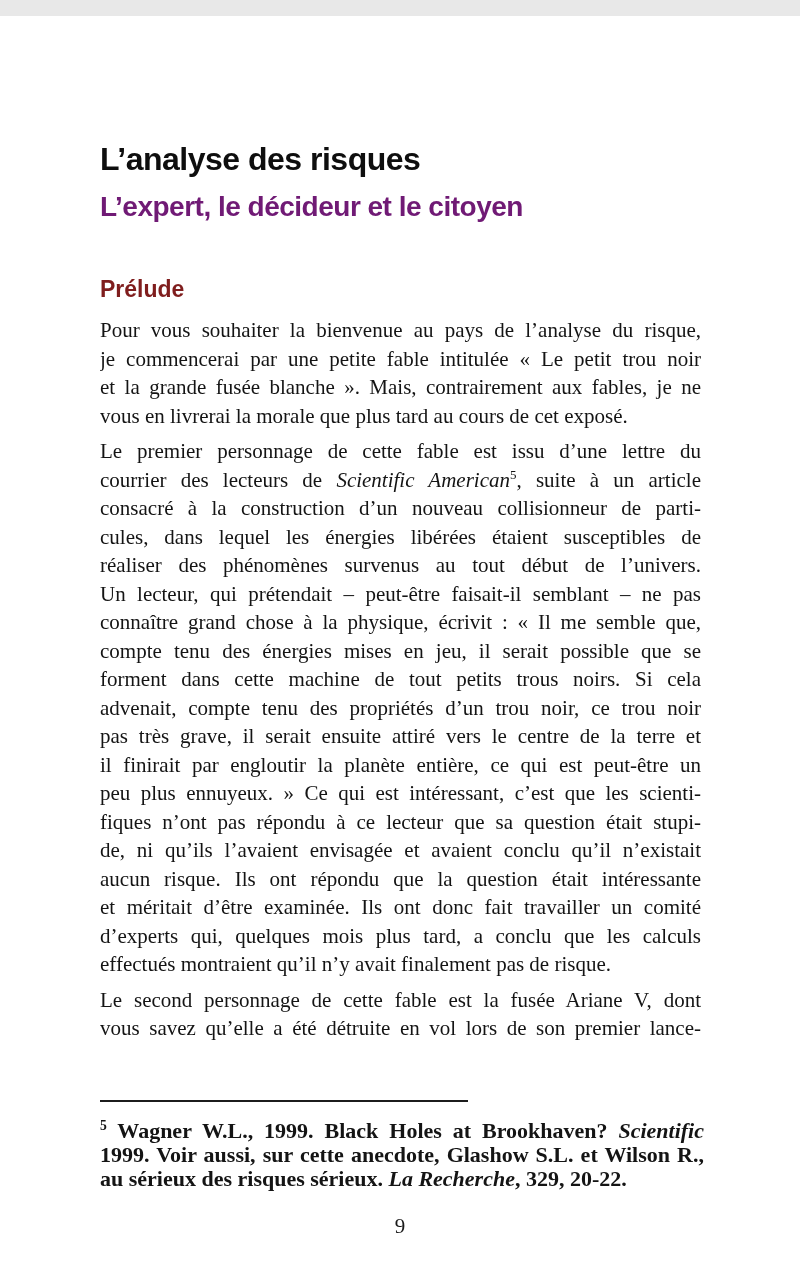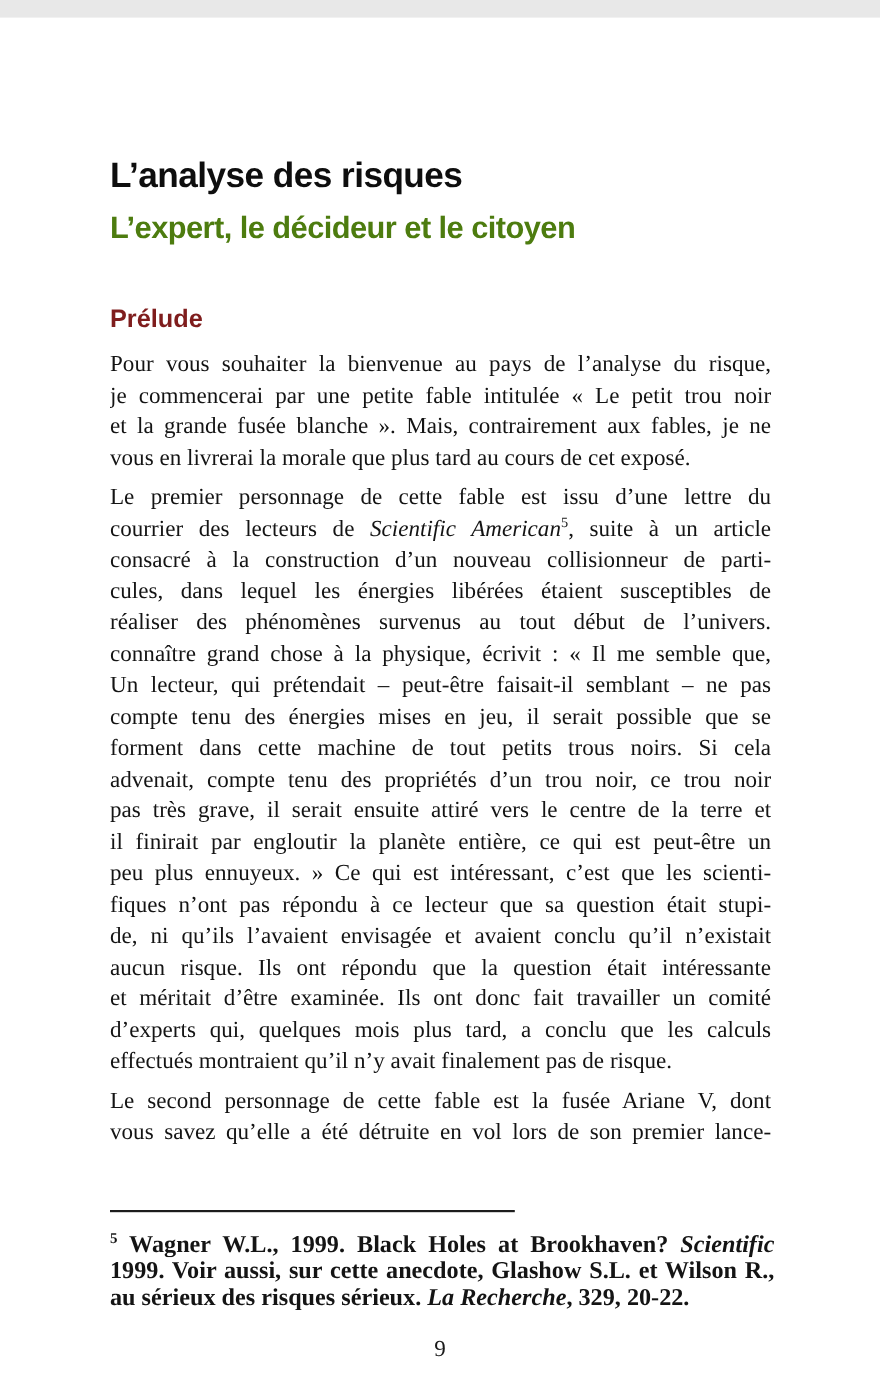--- a/index.html
+++ b/index.html
@@ -25,21 +25,21 @@
     letter-spacing: -0.5px;
     color: #0e0e0e;
   }
   .subtitle {
     top: 175px;
     font-family: "Liberation Sans", "DejaVu Sans", sans-serif;
     font-weight: bold;
     font-size: 28px;
     line-height: 32px;
     letter-spacing: -0.5px;
-    color: #4d7c0f;
+    color: #701a75;
   }
   .heading {
     top: 259px;
     font-family: "Liberation Sans", "DejaVu Sans", sans-serif;
     font-weight: bold;
     font-size: 23px;
     line-height: 28px;
     color: #7f1d1d;
   }
 
@@ -109,22 +109,22 @@
         <div class="line just">je commencerai par une petite fable intitulée « Le petit trou noir</div>
         <div class="line just">et la grande fusée blanche ». Mais, contrairement aux fables, je ne</div>
         <div class="line">vous en livrerai la morale que plus tard au cours de cet exposé.</div>
       </div>
     <div class="para">
         <div class="line just">Le premier personnage de cette fable est issu d’une lettre du</div>
         <div class="line just">courrier des lecteurs de <i>Scientific American</i><sup>5</sup>, suite à un article</div>
         <div class="line just">consacré à la construction d’un nouveau collisionneur de parti-</div>
         <div class="line just">cules, dans lequel les énergies libérées étaient susceptibles de</div>
         <div class="line just">réaliser des phénomènes survenus au tout début de l’univers.</div>
+        <div class="line just">Un lecteur, qui prétendait – peut-être faisait-il semblant – ne pas</div>
         <div class="line just">connaître grand chose à la physique, écrivit : « Il me semble que,</div>
-        <div class="line just">Un lecteur, qui prétendait – peut-être faisait-il semblant – ne pas</div>
         <div class="line just">compte tenu des énergies mises en jeu, il serait possible que se</div>
         <div class="line just">forment dans cette machine de tout petits trous noirs. Si cela</div>
         <div class="line just">advenait, compte tenu des propriétés d’un trou noir, ce trou noir</div>
         <div class="line just">pas très grave, il serait ensuite attiré vers le centre de la terre et</div>
         <div class="line just">il finirait par engloutir la planète entière, ce qui est peut-être un</div>
         <div class="line just">peu plus ennuyeux. » Ce qui est intéressant, c’est que les scienti-</div>
         <div class="line just">fiques n’ont pas répondu à ce lecteur que sa question était stupi-</div>
         <div class="line just">de, ni qu’ils l’avaient envisagée et avaient conclu qu’il n’existait</div>
         <div class="line just">aucun risque. Ils ont répondu que la question était intéressante</div>
         <div class="line just">et méritait d’être examinée. Ils ont donc fait travailler un comité</div>

